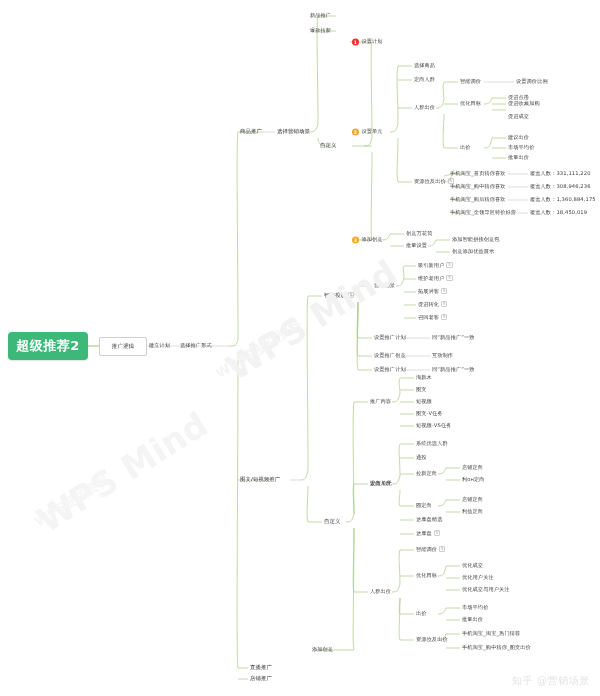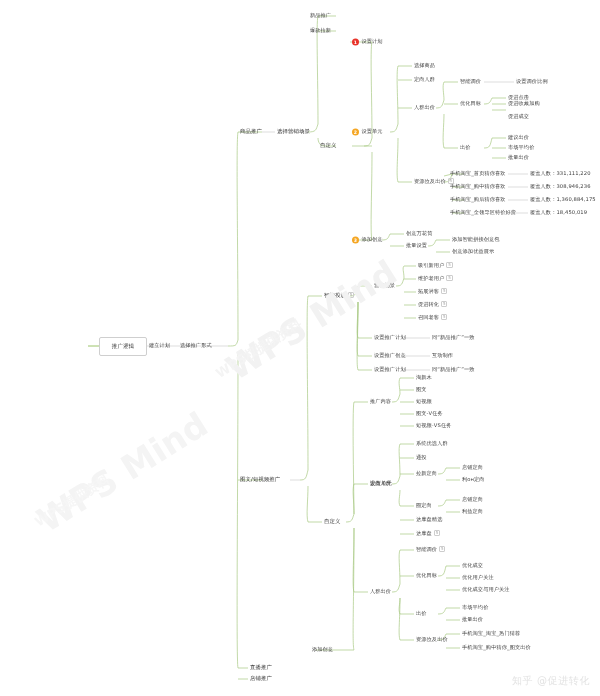--- a/index.html
+++ b/index.html
@@ -264,20 +264,21 @@
       <path d="M446,590 L460,590"></path>
       <path d="M438,614 C444,614 444,612 446,608"></path>
       <path d="M446,608 L460,608"></path>
       <path d="M446,620 L460,620"></path>
       <path d="M438,640 C444,640 444,638 446,634"></path>
       <path d="M446,634 L460,634"></path>
       <path d="M446,648 L460,648"></path>
     </g>
   </svg>
 
+  <div id="root">超级推荐2</div>
   <div id="lvl1">推广逻辑</div>
 
   <div class="node" style="left:149px;top:346px;">建立计划</div>
   <div class="node" style="left:180px;top:346px;">选择推广形式</div>
 
   <div class="node lvl2" style="left:240px;top:132px;">商品推广</div>
   <div class="node lvl2" style="left:277px;top:132px;">选择营销场景</div>
   <div class="node" style="left:310px;top:16px;">新品推广</div>
   <div class="node" style="left:310px;top:31px;">爆款拉新</div>
   <div class="node lvl2" style="left:320px;top:146px;">自定义</div>
@@ -394,14 +395,14 @@
   <div class="node" style="left:312px;top:650px;">添加创意</div>
 
   <div class="node lvl2" style="left:250px;top:668px;">直播推广</div>
   <div class="node lvl2" style="left:250px;top:679px;">店铺推广</div>
 
   <div class="wm" id="wm1">WPS Mind</div>
   <div class="wm" id="wm2">WPS权提供资料</div>
   <div class="wm" id="wm3">WPS Mind</div>
   <div class="wm" id="wm4">WPS提供资料</div>
 
-  <div id="zhihu">知乎 @促进转化</div>
+  <div id="zhihu">知乎 @营销场景</div>
 </div>
 
 </body></html>

